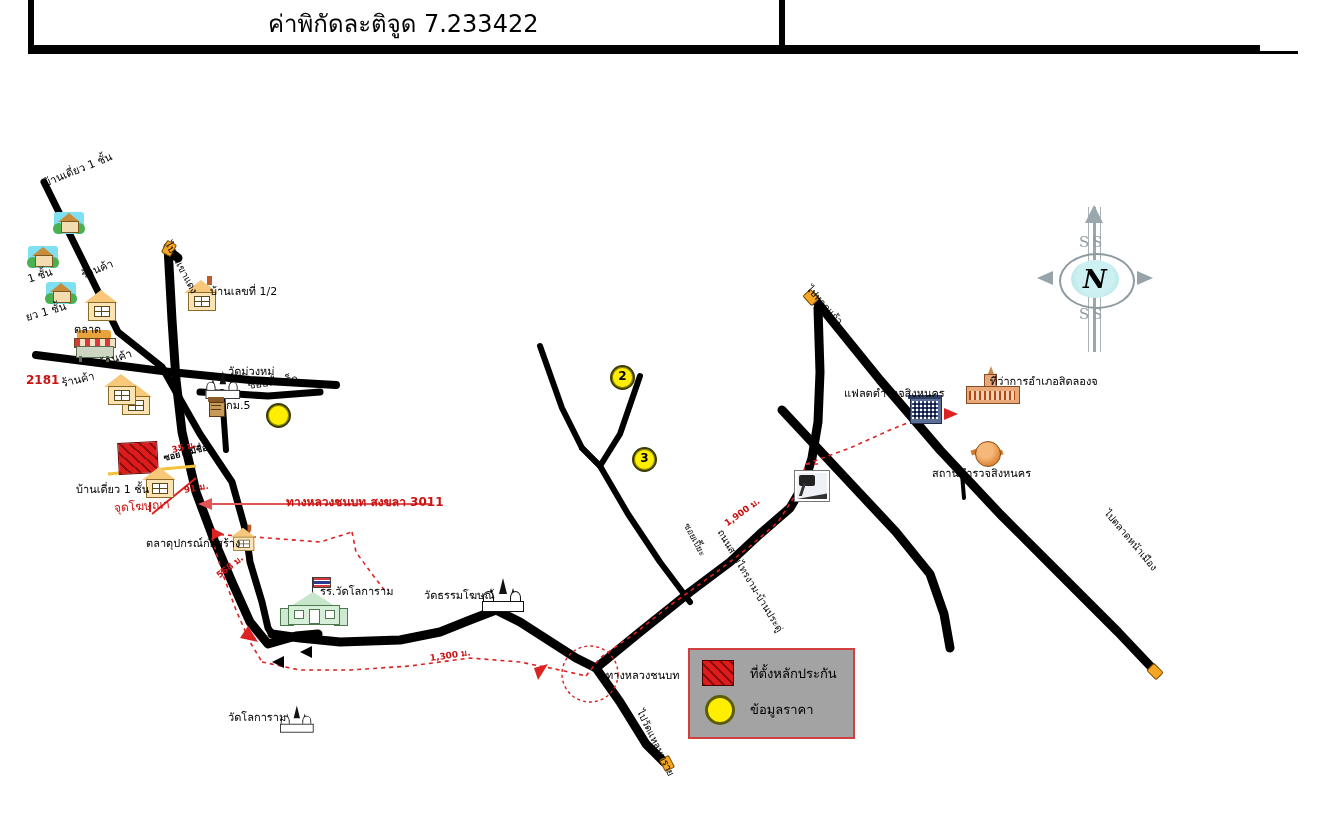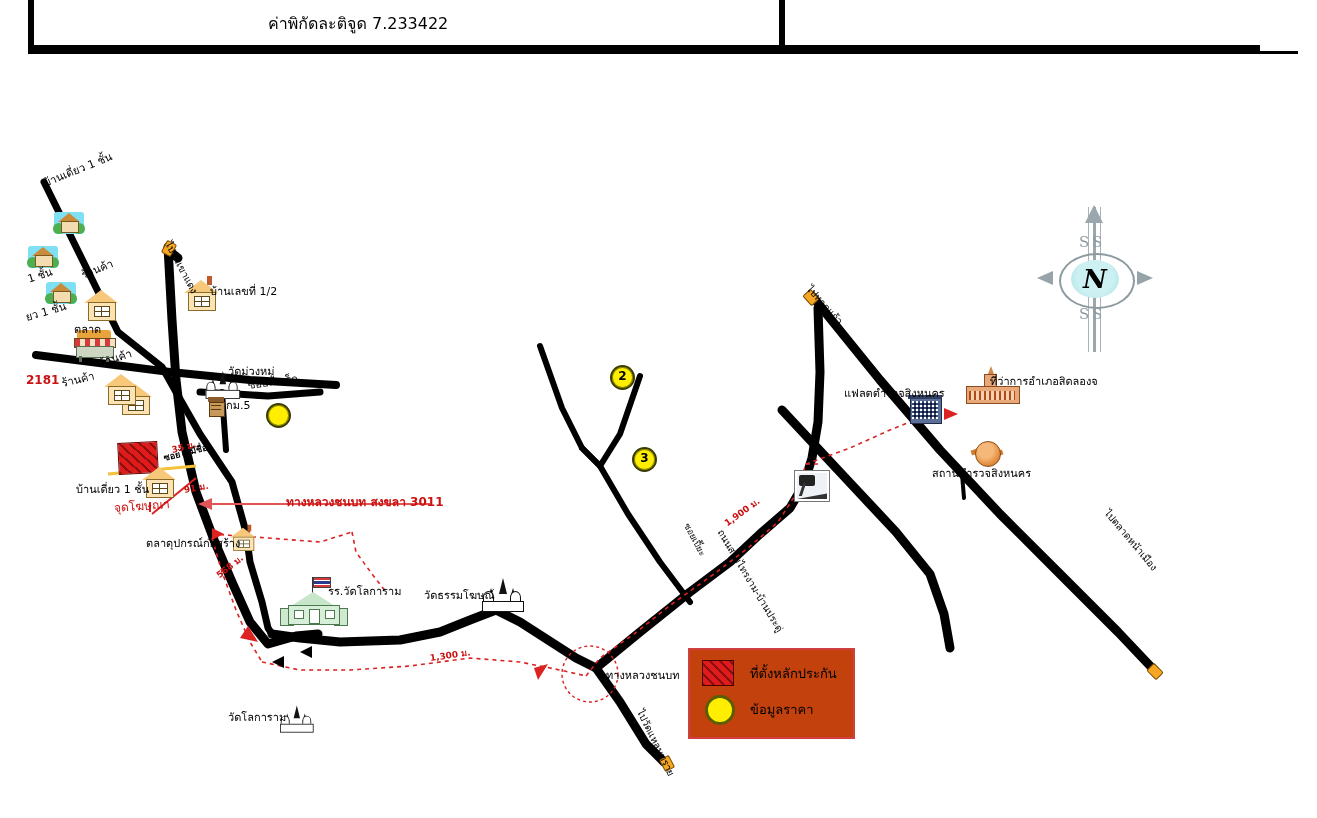--- a/index.html
+++ b/index.html
@@ -49,21 +49,21 @@
     top: 0;
     height: 50px;
   }
   .hdr-vert.left  { left: 28px; }
   .hdr-vert.mid   { left: 779px; }
   .hdr-cell {
     position: absolute;
     top: 6px;
     height: 36px;
     line-height: 36px;
-    font-size: 16px;
+    font-size: 24px;
     color: #000000;
     white-space: nowrap;
     font-family: "DejaVu Sans", "Liberation Sans", sans-serif;
   }
   .hdr-cell.lat { left: 268px; }
   .hdr-cell.lon { left: 1010px; }
 
   
   #map {
     position: absolute;
@@ -371,21 +371,21 @@
     border: 1px solid #7a4b00;
     border-radius: 2px;
   }
 
   
   #legend {
     position: absolute;
     left: 688px; top: 586px;
     width: 163px; height: 87px;
     border: 2px solid #d04040;
-    background: #c2410c;
+    background: #a3a3a3;
   }
   #legend .row {
     position: absolute;
     left: 12px;
     height: 28px;
   }
   #legend .row.r1 { top: 8px; }
   #legend .row.r2 { top: 44px; }
   #legend .swatch-red {
     position: absolute; left: 0; top: 2px;
@@ -751,21 +751,21 @@
     <div class="lbl sz9 red bold" style="left:184px; top:424px; transform:rotate(-10deg); transform-origin:left center;">91 ม.</div>
 
     <div class="lbl sz12 red" style="left:114px; top:440px; transform:rotate(-4deg); transform-origin:left center;">จุดโฆษณา</div>
 
     <div class="lbl sz12 red bold" style="left:286px; top:434px;">ทางหลวงชนบท สงขลา 3011</div>
 
     <div class="lbl sz11" style="left:146px; top:476px;">ตลาดุปกรณ์ก่อสร้าง</div>
 
     <div class="lbl sz9 red bold" style="left:218px; top:510px; transform:rotate(-38deg); transform-origin:left center;">568 ม.</div>
 
-    <div class="lbl sz11" style="left:328px; top:524px;">รร.วัดโลการาม</div>
+    <div class="lbl sz11" style="left:320px; top:524px;">รร.วัดโลการาม</div>
 
     <div class="lbl sz11" style="left:424px; top:528px;">วัดธรรมโฆษณ์</div>
 
     <div class="lbl sz11" style="left:228px; top:650px;">วัดโลการาม</div>
 
     <div class="lbl sz9 red bold" style="left:430px; top:592px; transform:rotate(-8deg); transform-origin:left center;">1,300 ม.</div>
 
     <div class="lbl sz11" style="left:606px; top:608px;">ทางหลวงชนบท</div>
 
     <div class="lbl sz10" style="left:644px; top:646px; transform:rotate(64deg); transform-origin:left top;">ไปวัดแหลมทราย</div>

